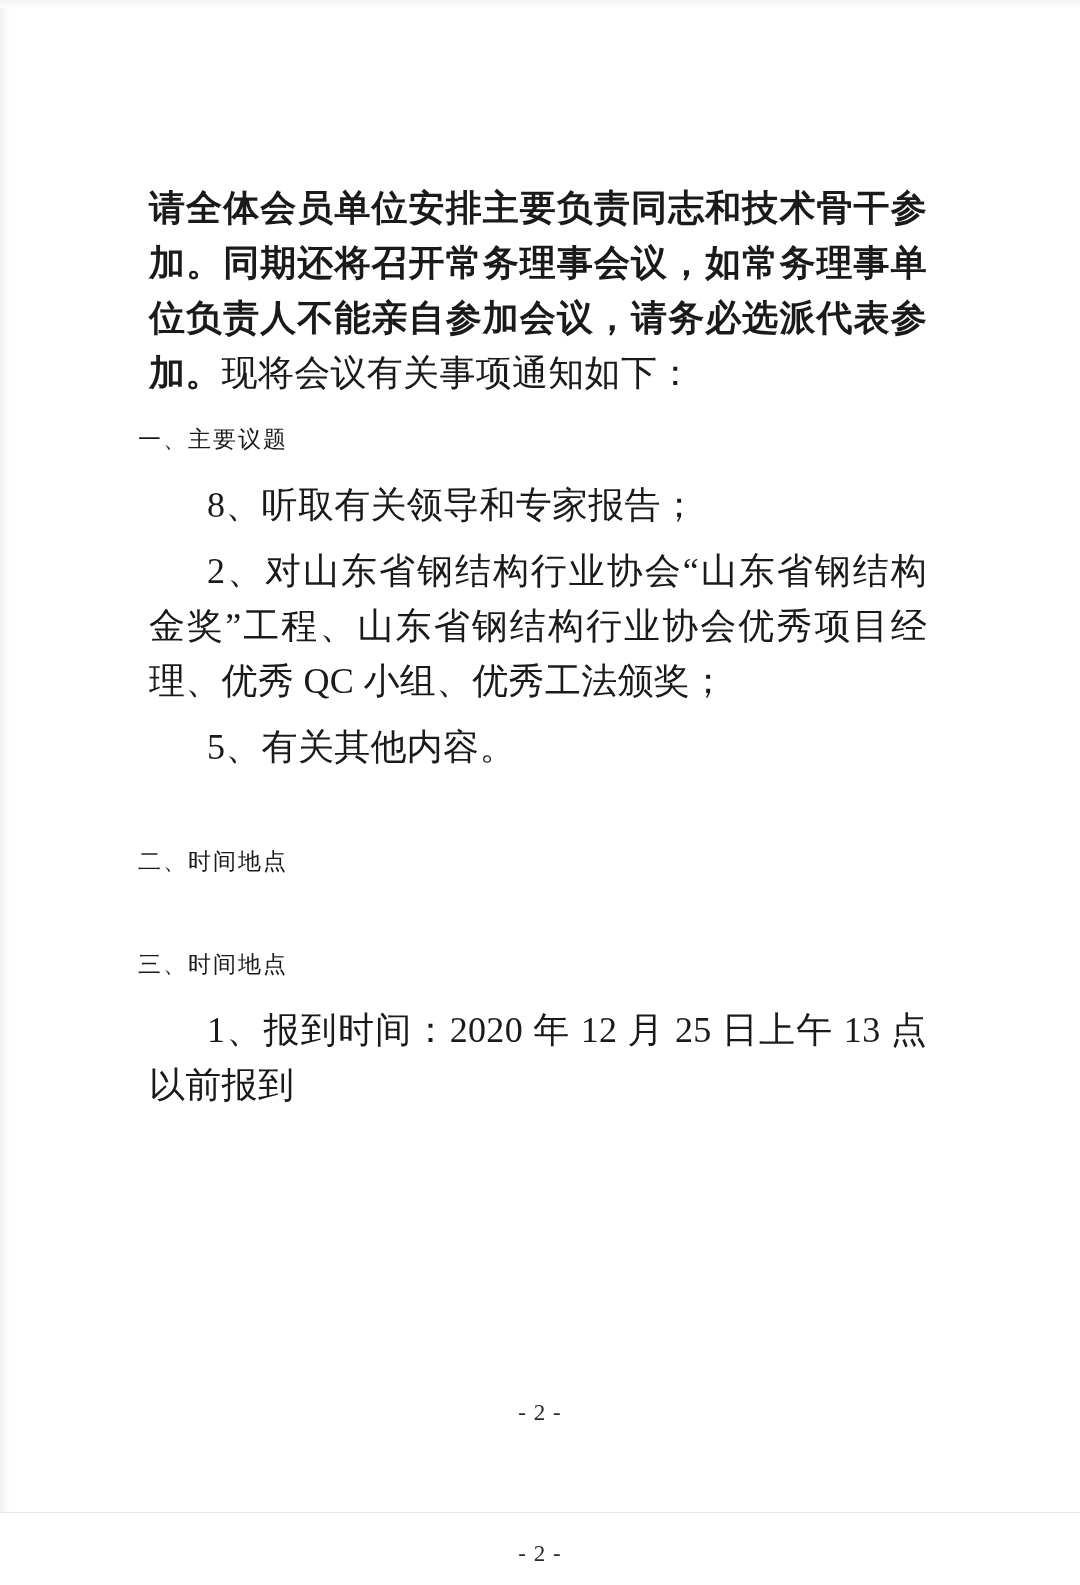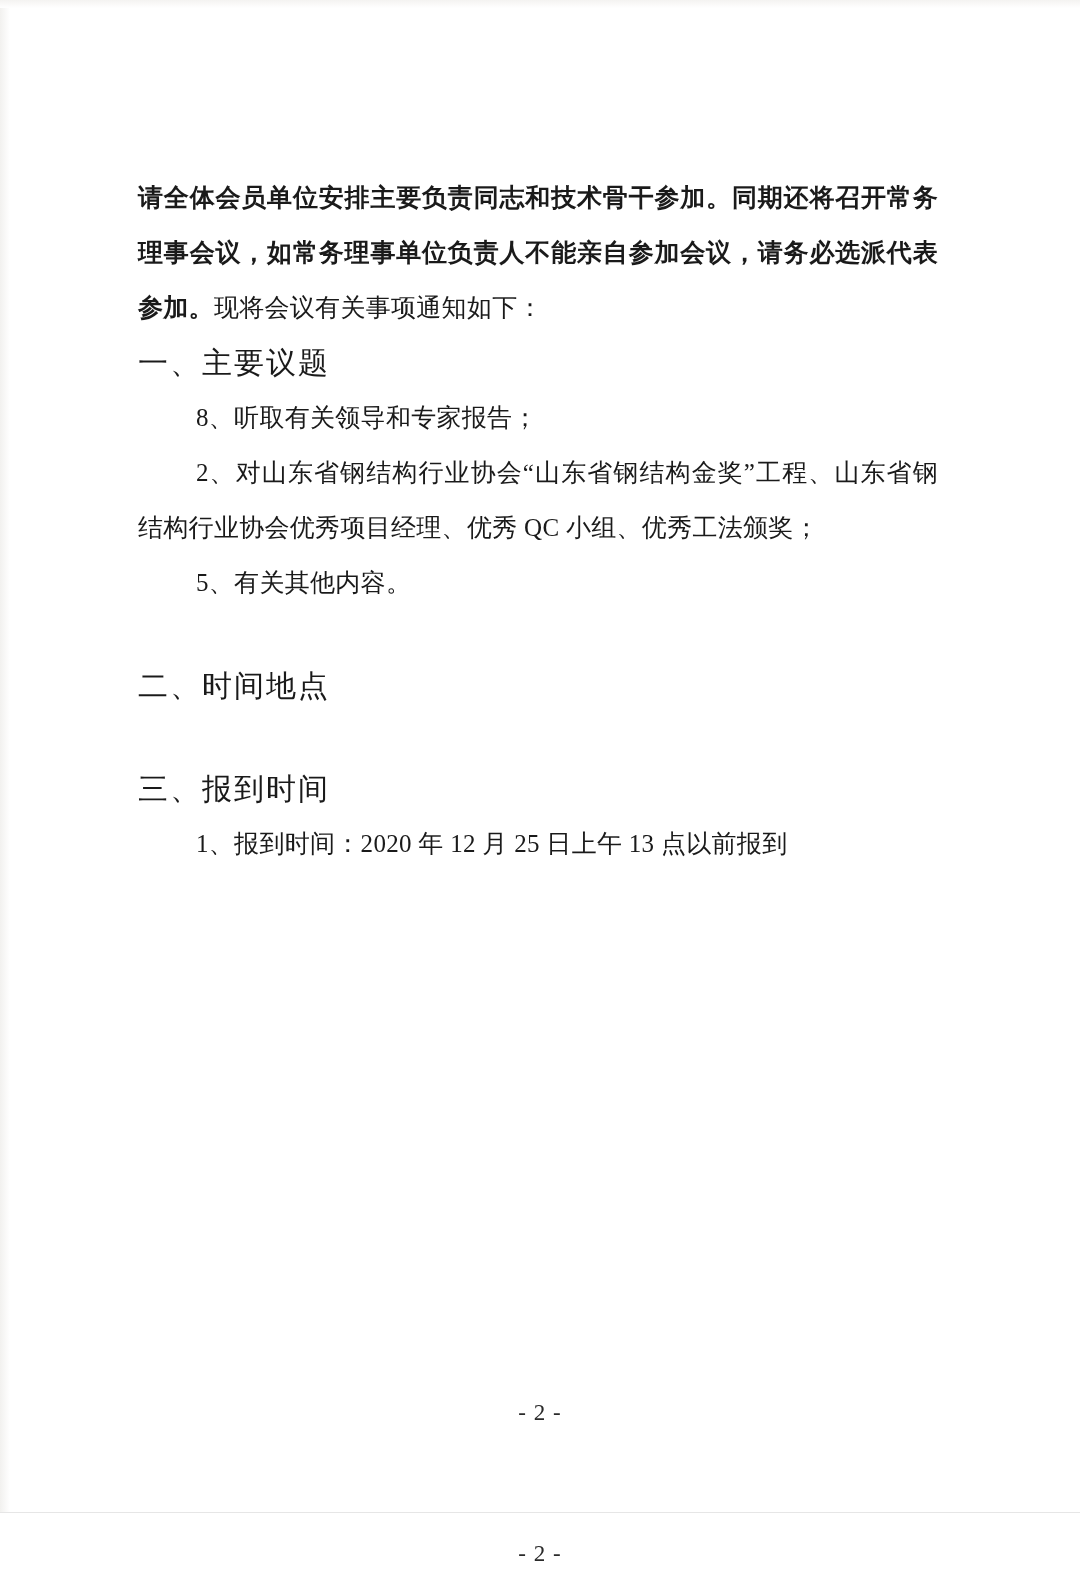--- a/index.html
+++ b/index.html
@@ -30,39 +30,39 @@
     bottom: 0;
     background: #ffffff;
   }
   .content {
     position: absolute;
     left: 138px;
     top: 170px;
     width: 800px;
   }
   .para {
-    font-size: 25px;
+    font-size: 36px;
     line-height: 55px;
     text-align: justify;
     text-justify: inter-ideograph;
-    margin: 0;
+    margin: 11px;
     letter-spacing: 0.3px;
   }
   .bold-lead {
     font-weight: bold;
     font-family: "Liberation Serif", "DejaVu Serif", serif;
   }
   .indent-1 {
     text-indent: 58px;
   }
   .indent-0 {
     text-indent: 0;
   }
   .section-head {
-    font-size: 30px;
+    font-size: 23px;
     line-height: 55px;
     margin: 0;
     letter-spacing: 2px;
   }
   .gap-md { height: 48px; }
 
   .footer-num {
     position: absolute;
     left: 0;
     right: 0;
@@ -130,21 +130,21 @@
 
       <p class="para indent-1">5、有关其他内容。</p>
 
       <div class="gap-md"></div>
 
       <p class="section-head indent-0">二、时间地点</p>
 
 
       <div class="gap-md"></div>
 
-      <p class="section-head indent-0">三、报到时间</p>
+      <p class="section-head indent-0">三、时间地点</p>
 
       <p class="para indent-1">1、报到时间：2020 年 12 月 25 日上午 13 点以前报到</p>
 
     </div>
 
     <div class="footer-num">- 2 -</div>
   </div>
 
   <div class="bottom-bar"></div>
   <div class="bottom-num">- 2 -</div>

